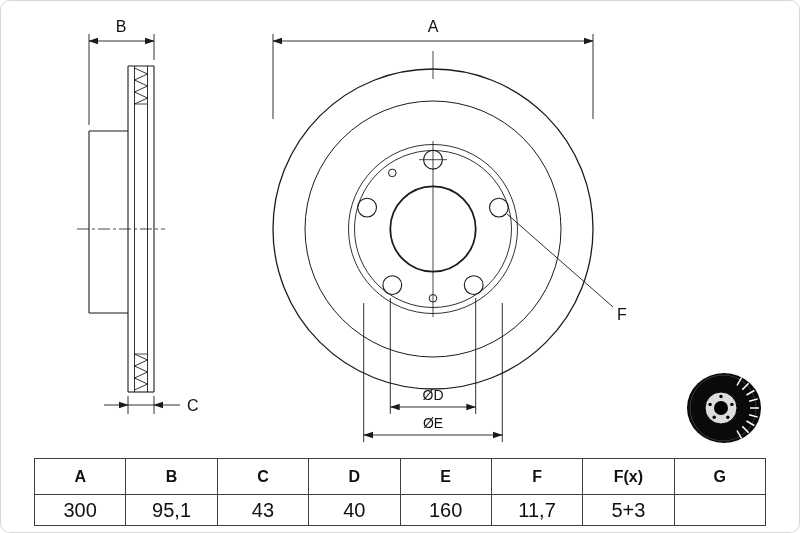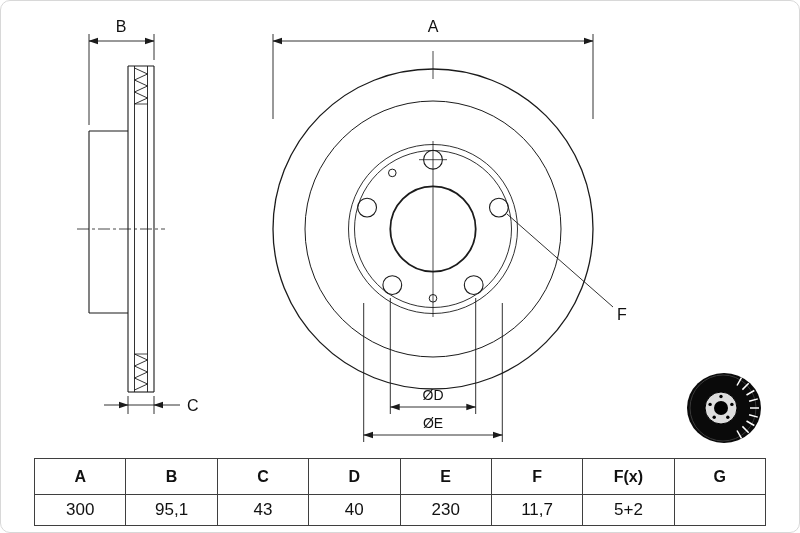--- a/index.html
+++ b/index.html
@@ -22,21 +22,21 @@
   }
   .dim-table th, .dim-table td {
     border: 1px solid #3f3f3f;
     text-align: center;
     vertical-align: middle;
     font-family: "Liberation Sans", sans-serif;
     color: #111;
     padding: 0;
   }
   .dim-table th { height: 36px; font-size: 16px; font-weight: bold; }
-  .dim-table td { height: 31px; font-size: 17px; font-weight: normal; }
+  .dim-table td { height: 31px; font-size: 20px; font-weight: normal; }
   svg text {
     font-family: "Liberation Sans", sans-serif;
     fill: #111;
   }
 </style>
 </head>
 <body>
 
 <div class="frame">
 
@@ -170,21 +170,21 @@
         <th>F(x)</th>
         <th>G</th>
       </tr>
     </thead>
     <tbody>
       <tr>
         <td>300</td>
         <td>95,1</td>
         <td>43</td>
         <td>40</td>
-        <td>230</td>
+        <td>160</td>
         <td>11,7</td>
-        <td>5+2</td>
+        <td>5+3</td>
         <td></td>
       </tr>
     </tbody>
   </table>
 
 </div>
 
 </body></html>

